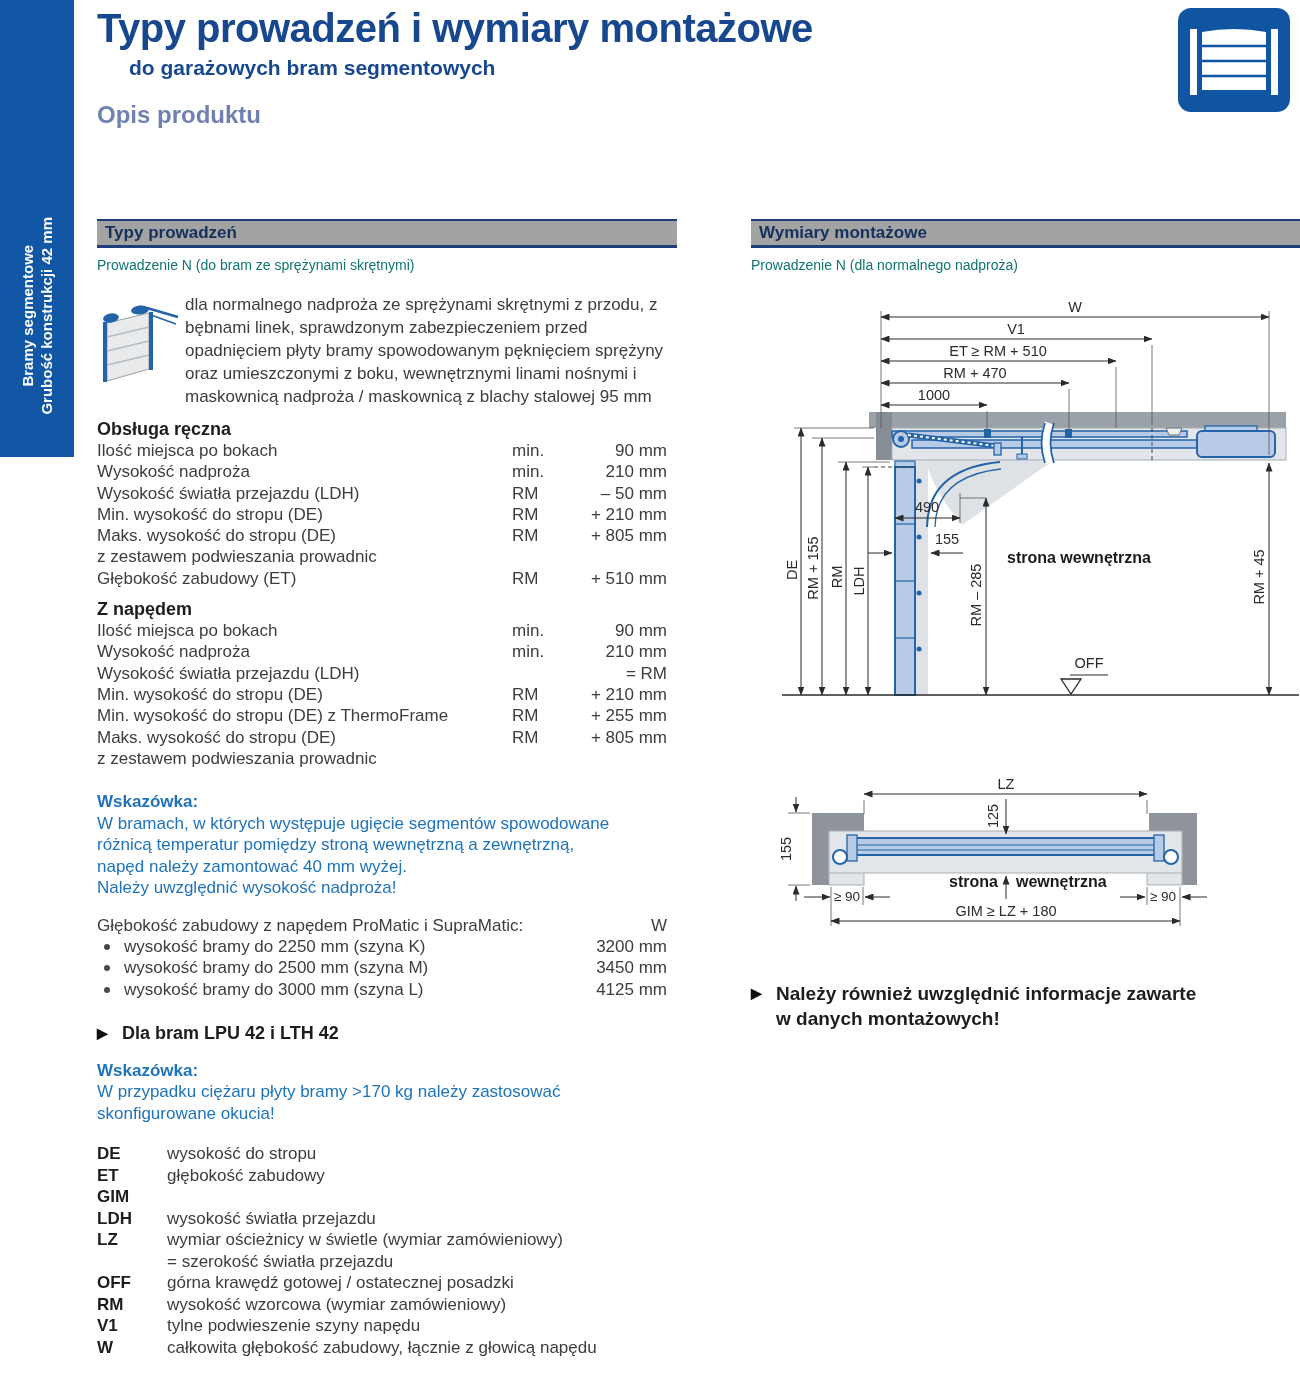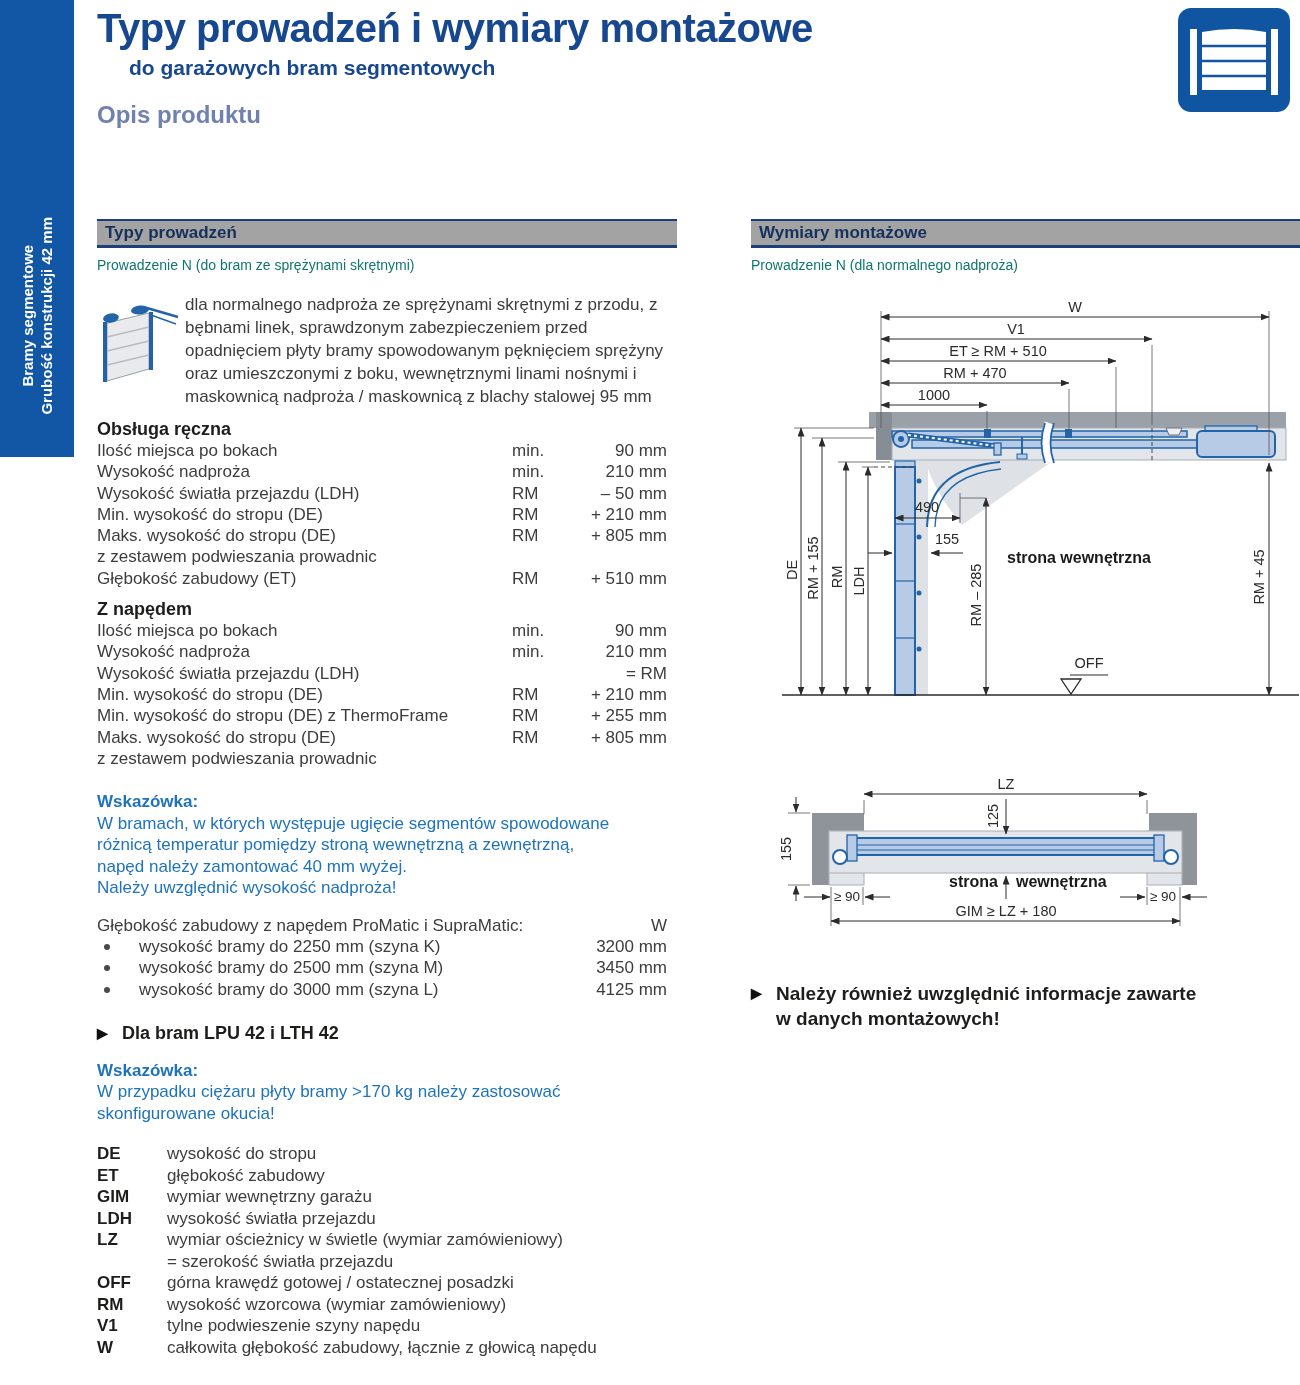--- a/index.html
+++ b/index.html
@@ -38,21 +38,21 @@
   .trow{display:flex;line-height:21.3px;font-size:17px;align-items:flex-start;}
   .tlabel{flex:1;}
   .tlabel2{line-height:21.3px;}
   .tqual{width:60px;}
   .tval{width:95px;text-align:right;}
   .note{margin-top:22px;font-size:17px;line-height:21.5px;color:#1e73ba;}
   .note .ntitle{font-weight:bold;}
   .depth{margin-top:16px;width:570px;font-size:17px;line-height:21.3px;}
   .depth-head{display:flex;}
   .depth-head .dh-label{flex:1;}
-  .brow{display:flex;gap:15px;}
+  .brow{display:flex;}
   .bdot{width:27px;flex:0 0 27px;position:relative;}
   .bdot i{position:absolute;left:7px;top:8px;width:6px;height:6px;border-radius:50%;background:#4a4a4a;}
   .blabel{flex:1;}
   .bval{text-align:right;}
   .lpu{display:flex;margin-top:23px;font-size:18px;font-weight:bold;color:#1d1d1b;}
   .tri{width:25px;flex:0 0 25px;font-size:14px;line-height:21px;color:#111;}
   .note2{margin-top:16px;}
   .legend{margin-top:19px;width:570px;font-size:17px;line-height:21.5px;color:#3d3d3d;}
   .lrow{display:flex;align-items:flex-start;}
   .lterm{width:70px;flex:0 0 70px;font-weight:bold;color:#1d1d1b;}
@@ -244,21 +244,20 @@
     <div class="lrow">
       <div class="lterm">DE</div>
       <div class="ldesc">wysokość do stropu</div>
     </div>
     <div class="lrow">
       <div class="lterm">ET</div>
       <div class="ldesc">głębokość zabudowy</div>
     </div>
     <div class="lrow">
       <div class="lterm">GIM</div>
-      <div class="ldesc">wymiar wewnętrzny garażu</div>
     </div>
     <div class="lrow">
       <div class="lterm">LDH</div>
       <div class="ldesc">wysokość światła przejazdu</div>
     </div>
     <div class="lrow">
       <div class="lterm">LZ</div>
       <div class="ldesc">
         <div>wymiar ościeżnicy w świetle (wymiar zamówieniowy)</div>
         <div>= szerokość światła przejazdu</div>

